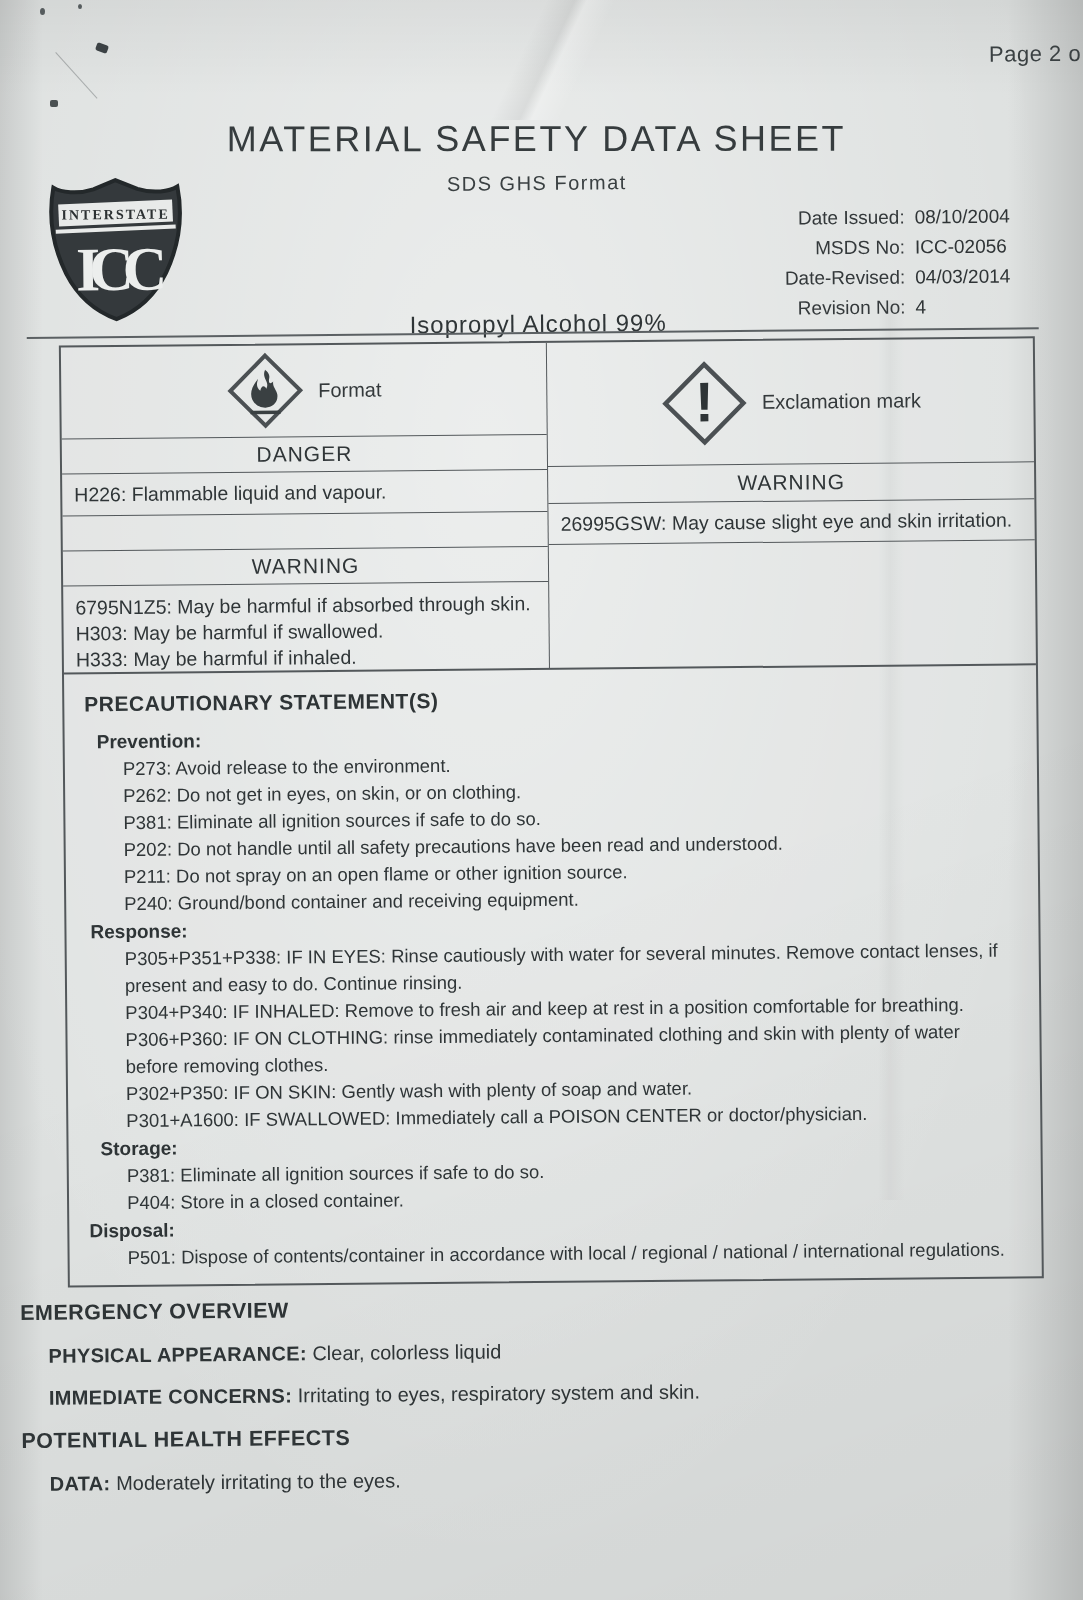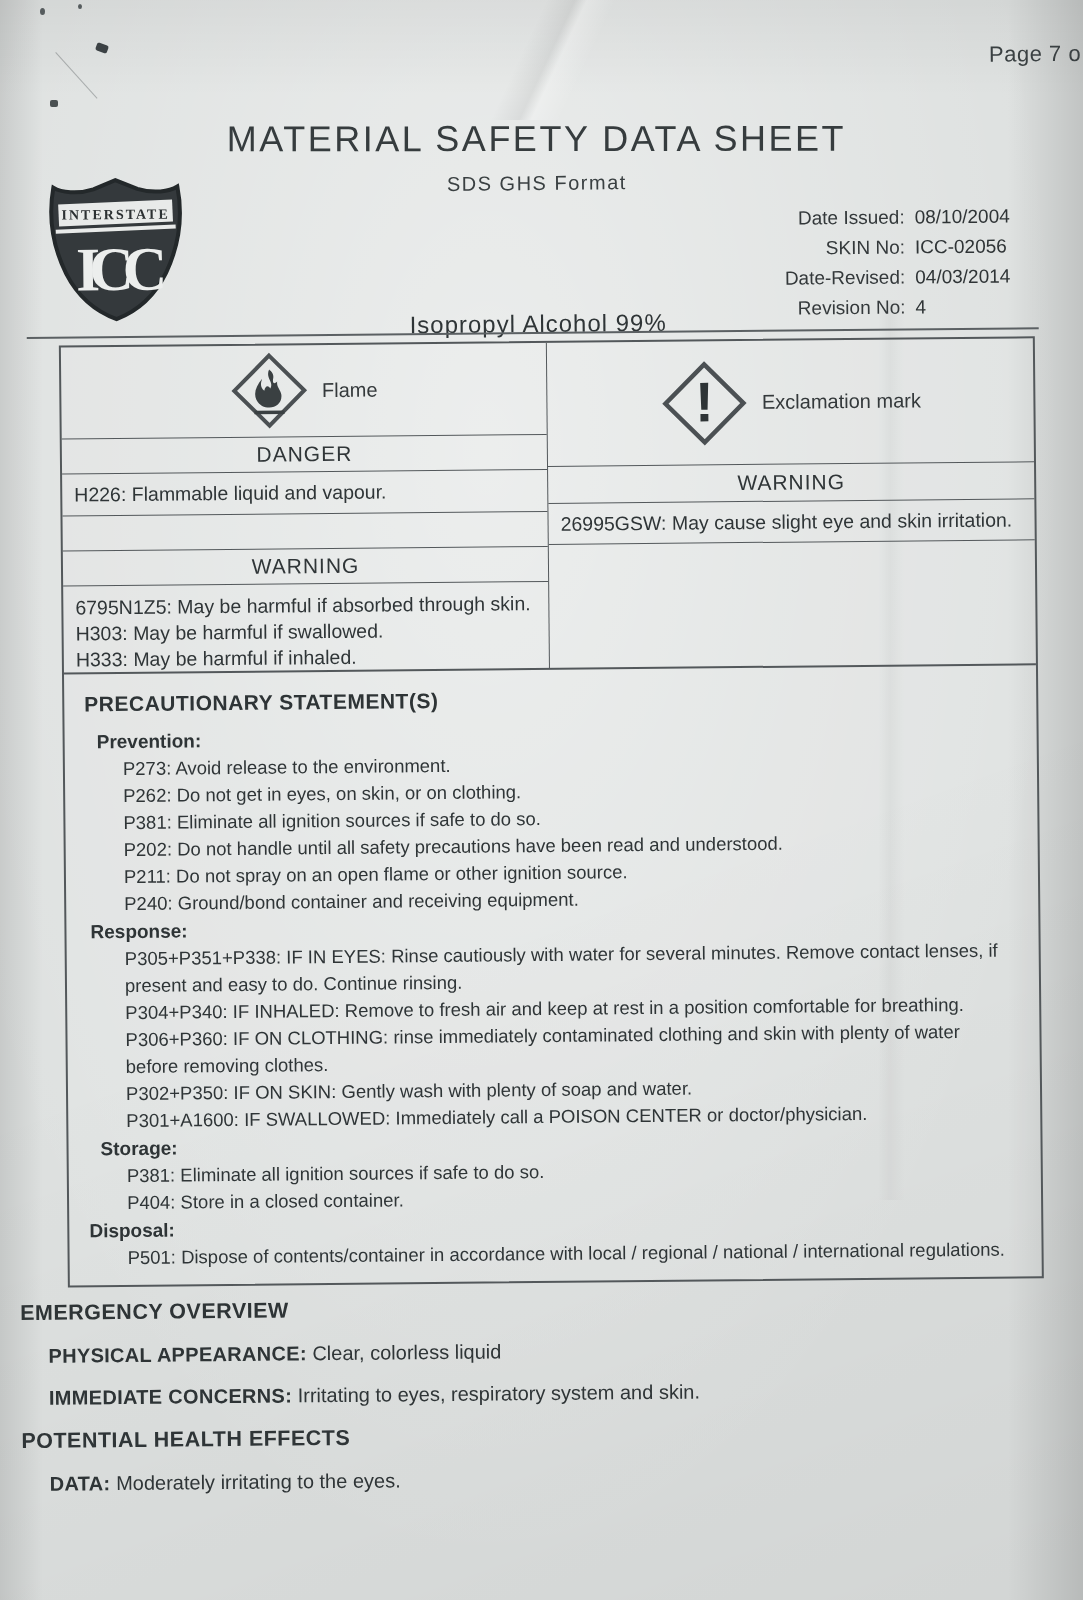--- a/index.html
+++ b/index.html
@@ -99,21 +99,21 @@
     <div class="bar"></div>
       <div class="dot1"></div>
       <div class="dot2"></div>
   </div>
   <div class="speck" style="left:40px;top:8px;"></div>
   <div class="speck" style="left:78px;top:4px;width:4px;height:5px;"></div>
 </div>
 
 <div class="sheet">
 
-  <div class="page-number">Page 7 o</div>
+  <div class="page-number">Page 2 o</div>
 
   <div class="title-block">
     <div class="doc-title">MATERIAL SAFETY DATA SHEET</div>
     <div class="doc-subtitle">SDS GHS Format</div>
   </div>
 
   <div class="logo">
     <svg width="140" height="152" viewBox="0 0 140 152">
       <path d="M70 8 L92 17 C108 22 124 20 132 15 C137 42 134 72 120 101 C106 129 86 141 70 147 C54 141 34 129 20 101 C6 72 3 42 8 15 C16 20 32 22 48 17 Z" fill="#34393c" stroke="#23282a" stroke-width="4"></path>
       <rect x="13" y="30" width="114" height="22" fill="#e8eae9" transform="rotate(-2 70 41)"></rect>
@@ -122,21 +122,21 @@
       <text class="serif" x="70" y="118" text-anchor="middle" font-size="62" font-weight="bold" fill="#eceeed" letter-spacing="-0.18em">ICC</text>
     </svg>
   </div>
 
   <div class="meta">
     <div class="meta-row">
       <span class="meta-label">Date Issued:</span>
       <span class="meta-value">08/10/2004</span>
     </div>
     <div class="meta-row">
-      <span class="meta-label">SKIN No:</span>
+      <span class="meta-label">MSDS No:</span>
       <span class="meta-value">ICC-02056</span>
     </div>
     <div class="meta-row">
       <span class="meta-label">Date-Revised:</span>
       <span class="meta-value">04/03/2014</span>
     </div>
     <div class="meta-row">
       <span class="meta-label">Revision No:</span>
       <span class="meta-value">4</span>
     </div>
@@ -148,21 +148,21 @@
   <div class="hazard-box">
     <div class="cols">
 
       <div class="col left">
         <div class="row pict-row">
           <svg width="78" height="78" viewBox="0 0 78 78">
             <polygon points="39,4 74,39 39,74 4,39" fill="none" stroke="#4b5053" stroke-width="4"></polygon>
             <path d="M39 18 C35 27 44 30 40 37 C38 33 35 34 34 39 C29 35 31 30 32 27 C26 34 23 41 26 48 C29 54 34 56 39 56 C46 56 52 51 51 43 C50 38 46 35 47 30 C44 33 42 32 43 27 C44 22 41 20 39 18 Z" fill="#3a4042"></path>
             <rect x="24" y="59" width="30" height="3.5" fill="#3a4042"></rect>
           </svg>
-          <span class="pict-label">Flame</span>
+          <span class="pict-label">Format</span>
         </div>
         <div class="row signal-row">DANGER</div>
         <div class="row stmt-row">H226: Flammable liquid and vapour.</div>
         <div class="row empty-row"></div>
         <div class="row signal-row">WARNING</div>
         <div class="multi-stmt fill">
           <div>6795N1Z5: May be harmful if absorbed through skin.</div>
           <div>H303: May be harmful if swallowed.</div>
           <div>H333: May be harmful if inhaled.</div>
         </div>

